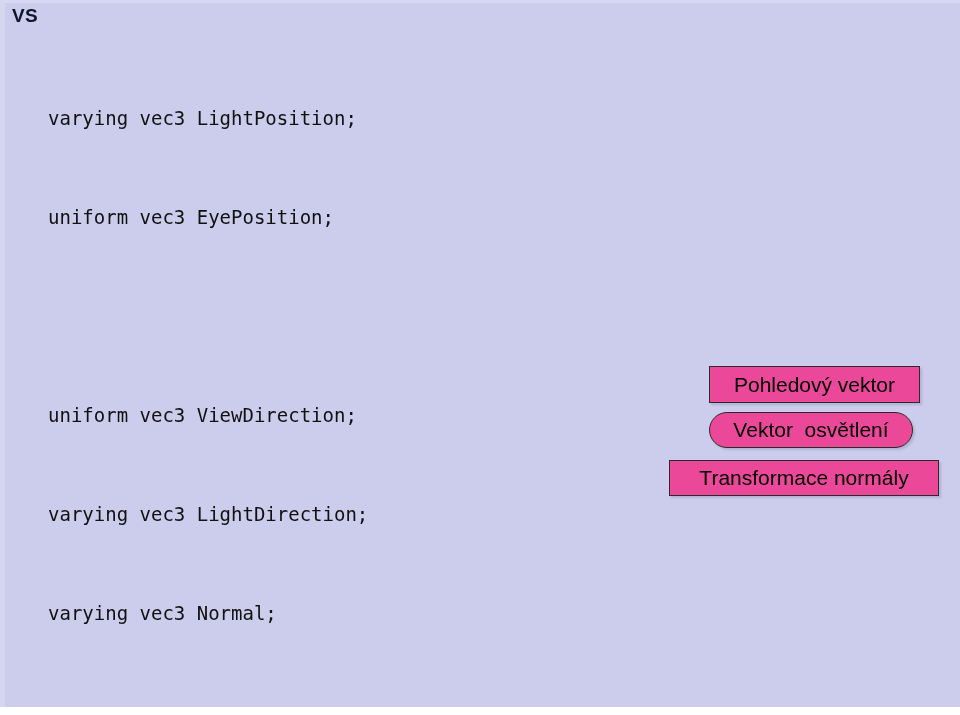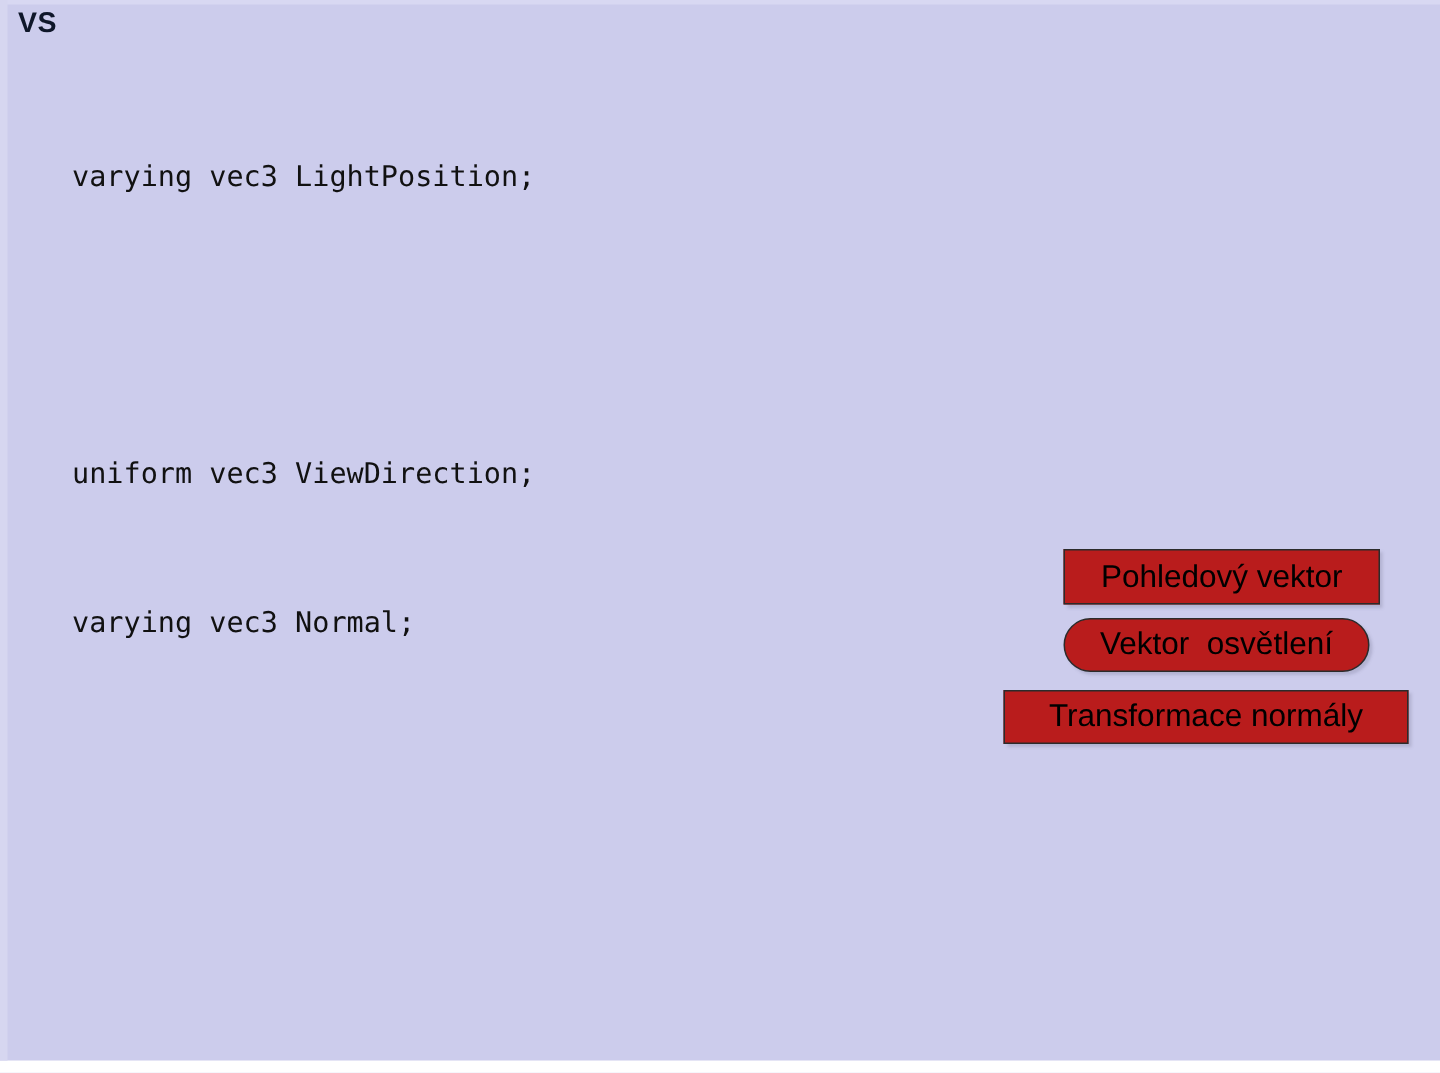--- a/index.html
+++ b/index.html
@@ -81,21 +81,21 @@
     height: 33px;
     white-space: pre;
   }
   #code .ln.blank {
     height: 33px;
   }
 
   
   .annot {
     position: absolute;
-    background: #b91c1c;
+    background: #ec4899;
     border: 1.5px solid #2b2b2b;
     box-shadow: 2px 2px 2px rgba(120,120,150,0.30);
     box-sizing: border-box;
     display: flex;
     align-items: center;
     justify-content: center;
     font-family: "Liberation Sans", sans-serif;
     color: #000000;
     white-space: pre;
   }
@@ -129,22 +129,24 @@
 
   <div id="code-panel">
     <div id="panel-top-edge"></div>
     <div id="panel-left-edge"></div>
   </div>
 
   <div id="vs-label">VS</div>
 
   <div id="code">
     <span class="ln">varying vec3 LightPosition;</span>
+    <span class="ln">uniform vec3 EyePosition;</span>
     <span class="ln blank"></span>
     <span class="ln">uniform vec3 ViewDirection;</span>
+    <span class="ln">varying vec3 LightDirection;</span>
     <span class="ln">varying vec3 Normal;</span>
     <span class="ln blank"></span>
     
     
     
     
     
     
     
     

